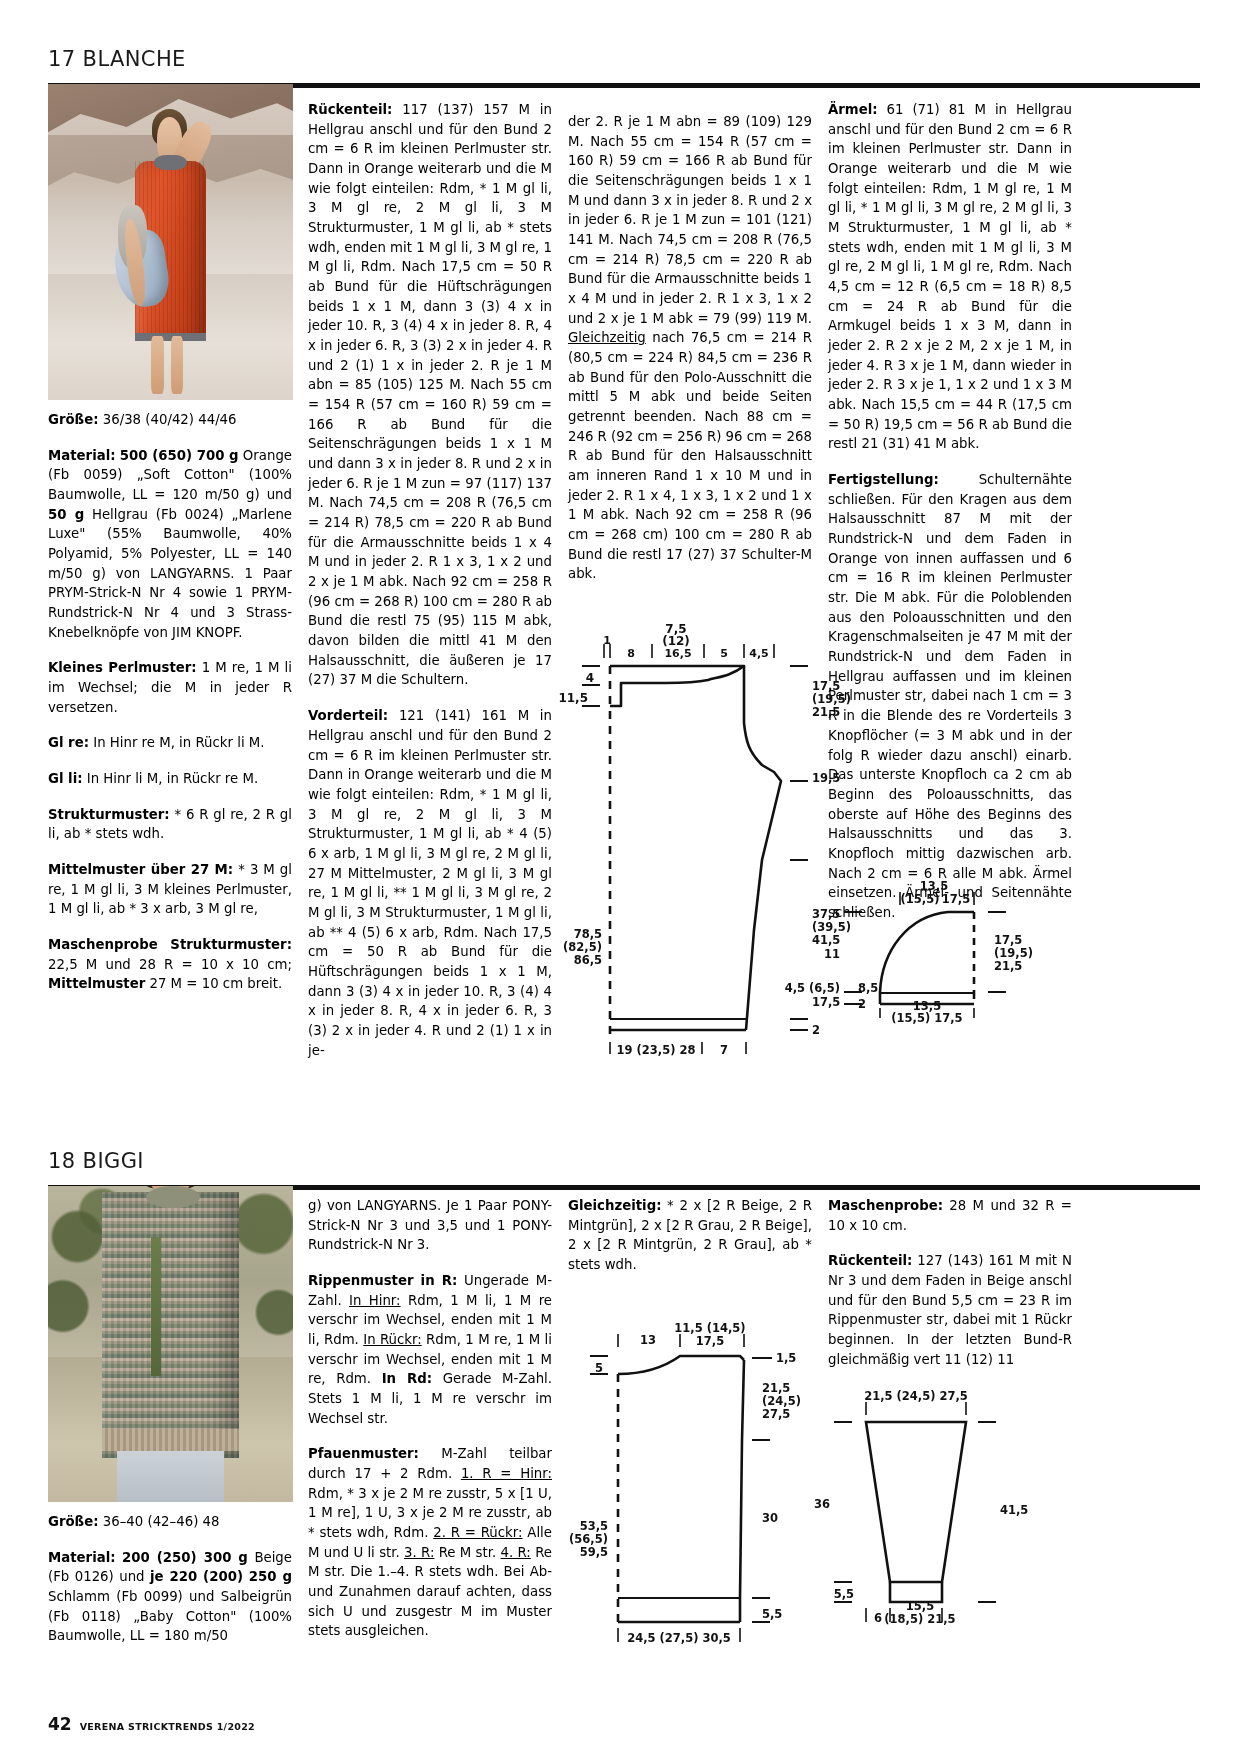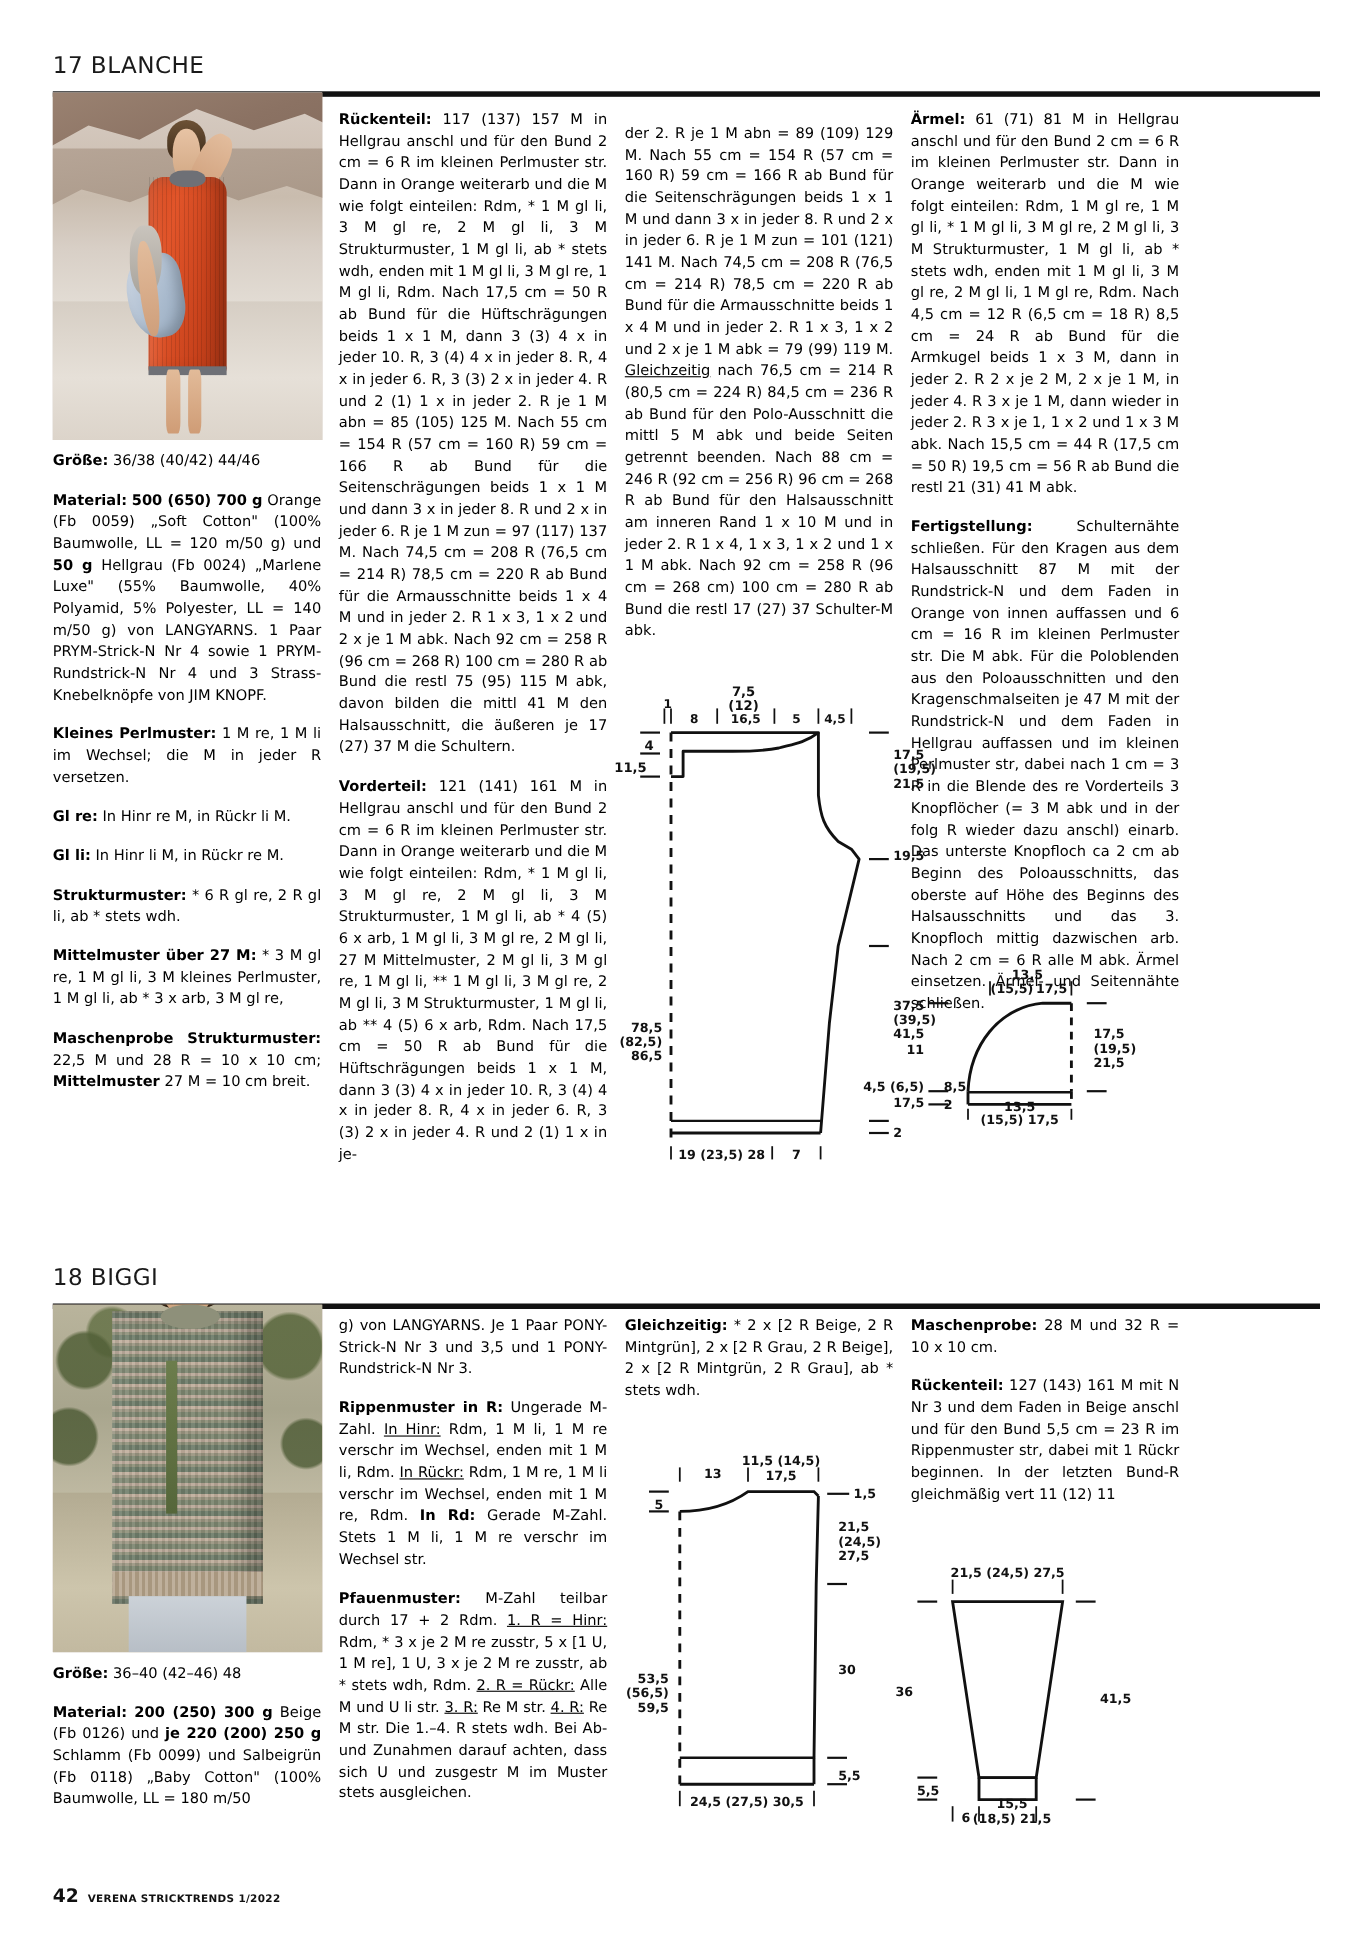--- a/index.html
+++ b/index.html
@@ -377,21 +377,21 @@
       <text x="186" y="288" font-size="11.5">5,5</text>
 
       <g stroke="#111" stroke-width="1.6">
         <line x1="42" y1="298" x2="42" y2="312"></line>
         <line x1="164" y1="298" x2="164" y2="312"></line>
       </g>
       <text x="103" y="312" font-size="11.5" text-anchor="middle">24,5 (27,5) 30,5</text>
     </svg>
   </div>
 
-  <div class="schem" style="left:820px;top:1430px;">
+  <div class="schem" style="left:820px;top:1396px;">
     <svg width="230" height="230" viewBox="0 0 230 230">
       <text x="96" y="4" font-size="11.5" text-anchor="middle">21,5 (24,5) 27,5</text>
       <g stroke="#111" stroke-width="1.6">
         <line x1="46" y1="6" x2="46" y2="19"></line>
         <line x1="146" y1="6" x2="146" y2="19"></line>
       </g>
 
       <path d="M46,26 L146,26 L122,186 L70,186 Z" fill="none" stroke="#111" stroke-width="2.6"></path>
       <line x1="70" y1="186" x2="122" y2="186" stroke="#111" stroke-width="2.2"></line>
       <path d="M70,186 L70,206 L122,206 L122,186" fill="none" stroke="#111" stroke-width="2.6"></path>

